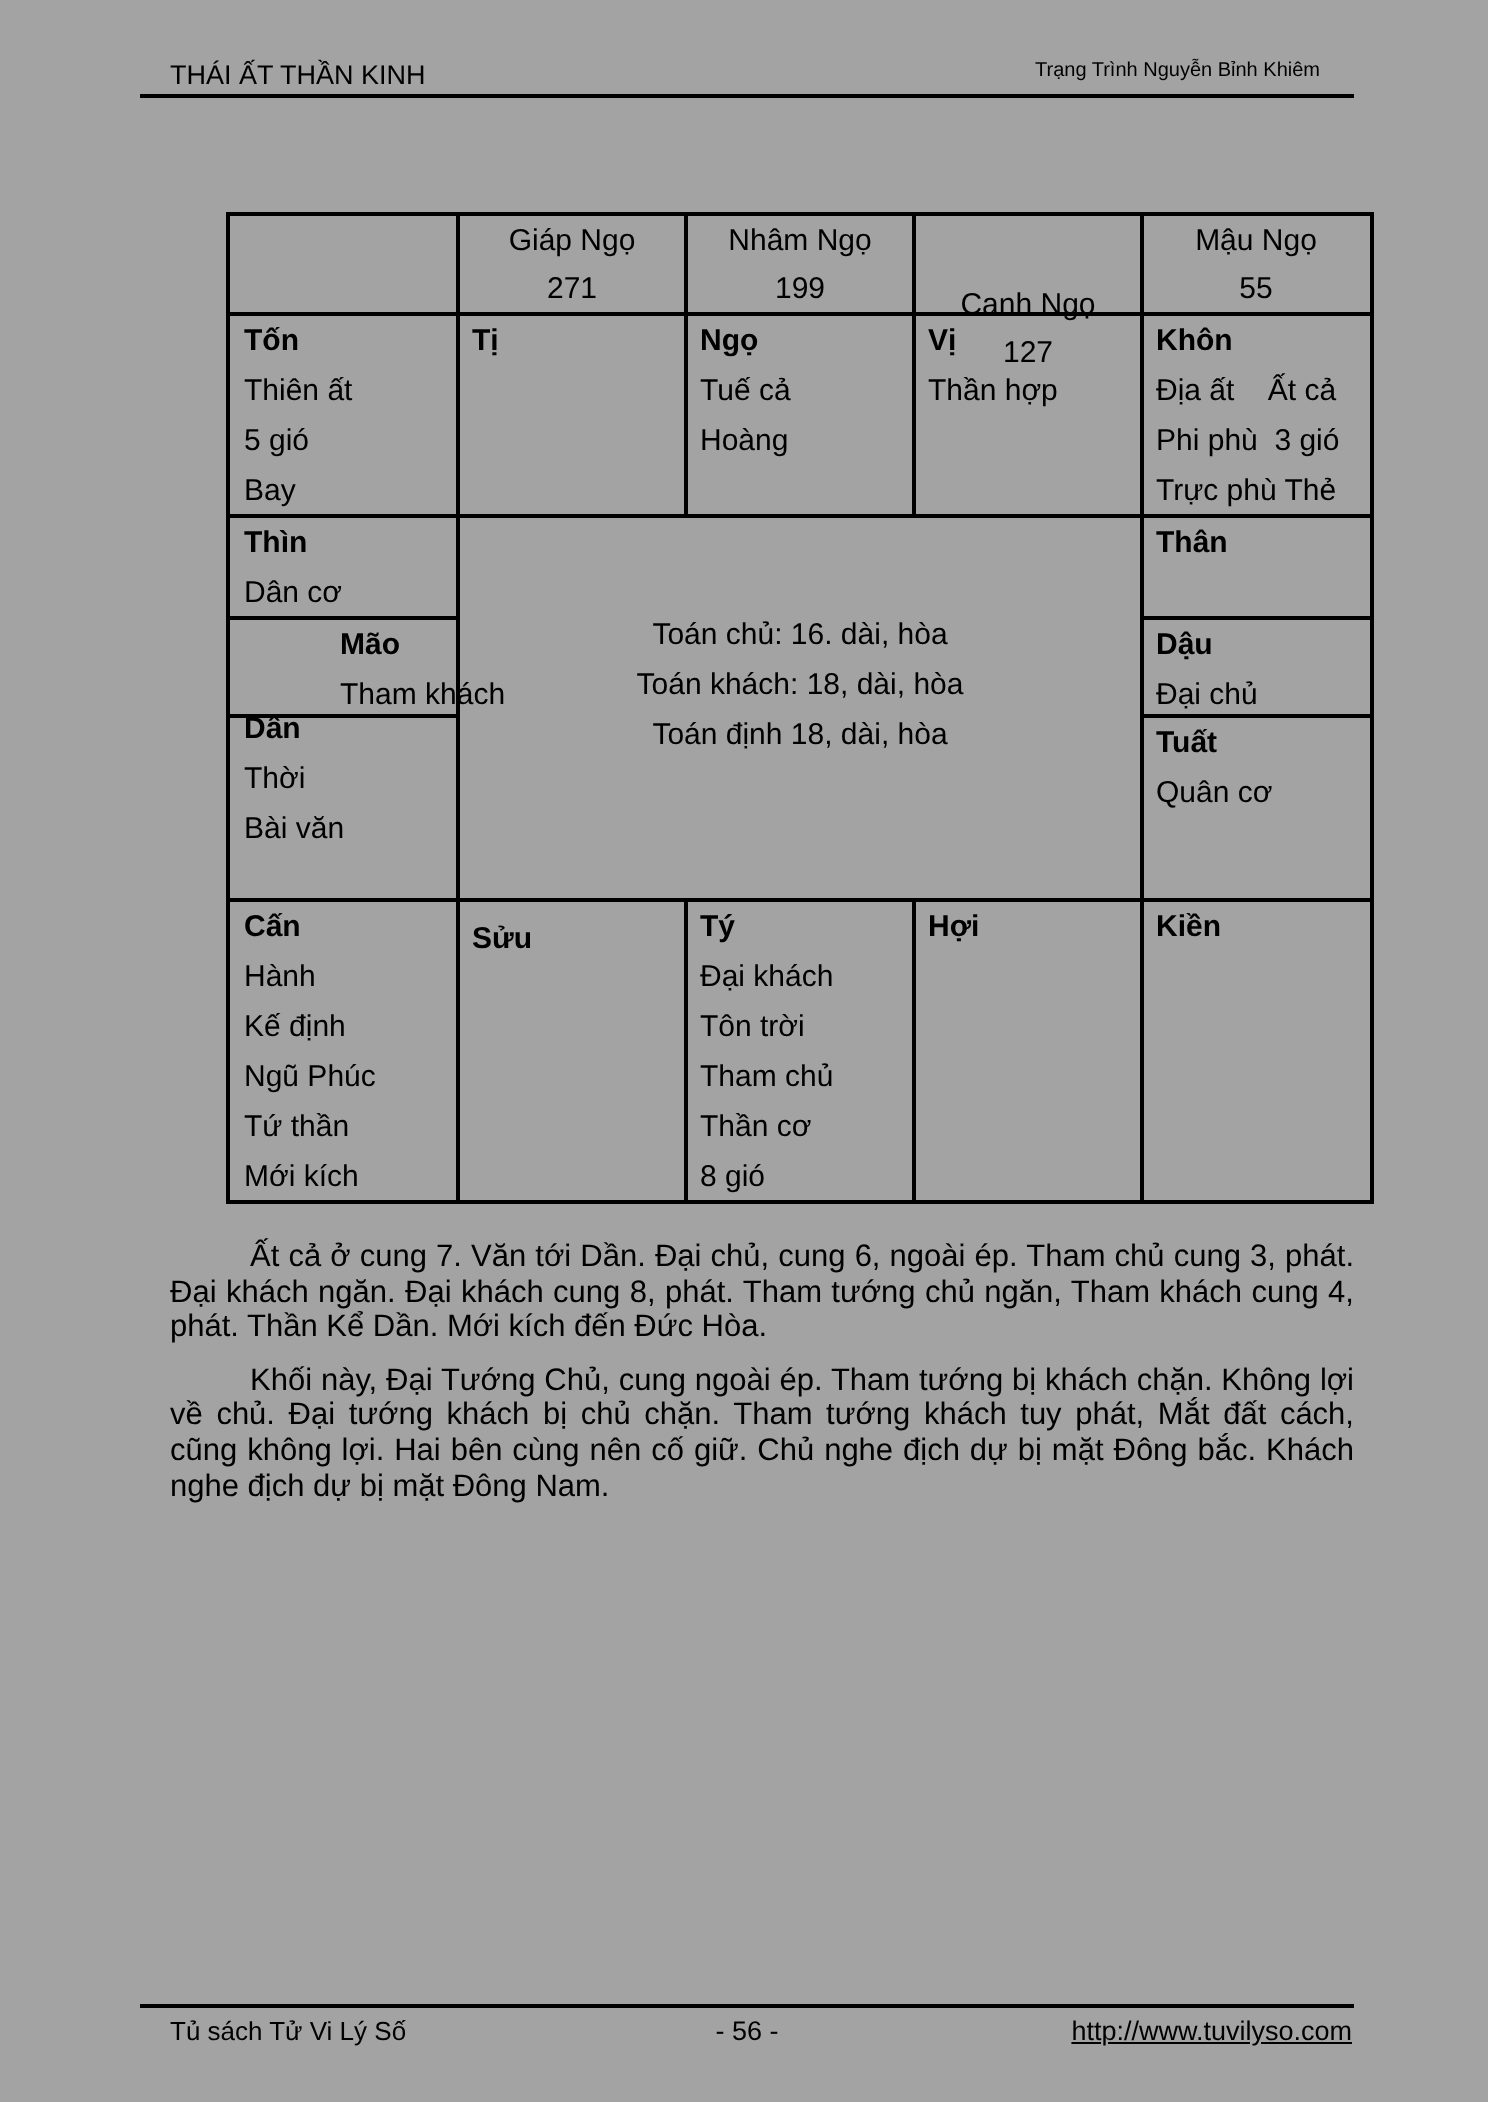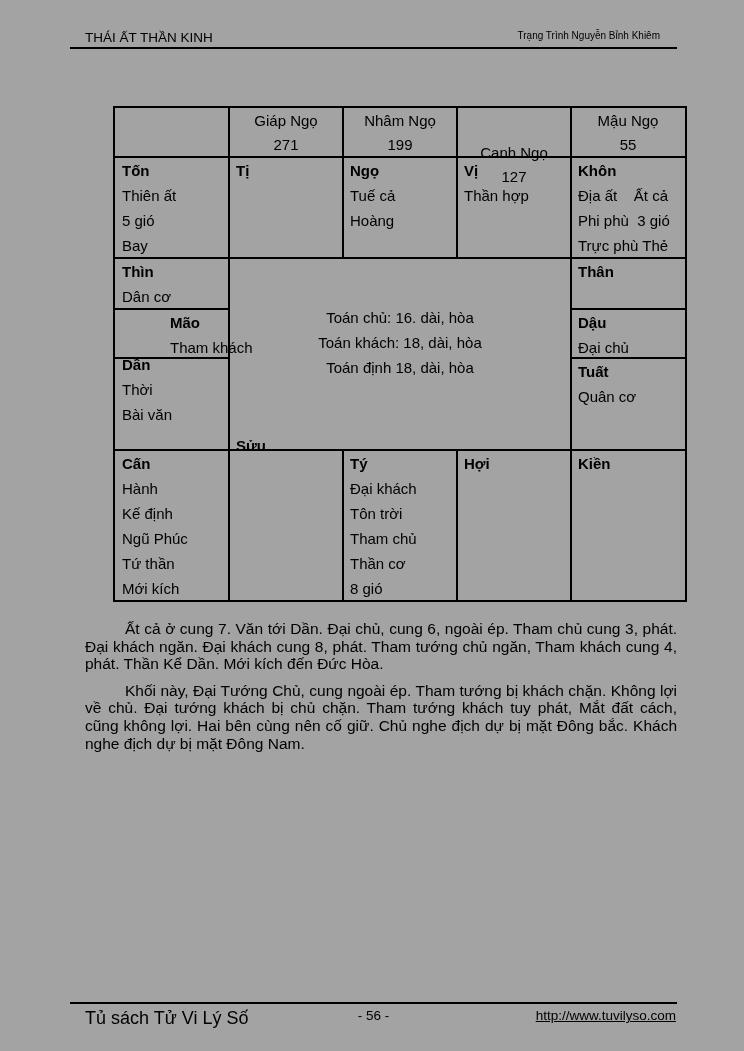--- a/index.html
+++ b/index.html
@@ -13,21 +13,21 @@
     margin: 0 auto;
     overflow: hidden;
   }
 
   
   .hdr-left  { position: absolute; left: 85px;  top: 30px; font-size: 13.5px; }
   .hdr-right { position: absolute; right: 84px; top: 30px; font-size: 10px; }
   .rule { position: absolute; background: #000; }
   .hdr-rule { left: 70px; top: 47px; width: 607px; height: 2px; }
   .ftr-rule { left: 70px; top: 1002px; width: 607px; height: 2px; }
-  .ftr-left   { position: absolute; left: 85px;  top: 1008px; font-size: 18px; }
+  .ftr-left   { position: absolute; left: 85px;  top: 1008px; font-size: 13px; }
   .ftr-center { position: absolute; left: 70px;  top: 1008px; width: 607px; text-align: center; font-size: 13.5px; }
   .ftr-right  { position: absolute; right: 68px; top: 1008px; font-size: 13.5px; text-decoration: underline; cursor: pointer; }
 
   
   .chart {
     position: absolute;
     left: 113px; top: 106px;
     width: 574px; height: 496px;
     border: 2px solid #000;
   }
@@ -183,21 +183,21 @@
     <div class="cell" style="left:0; top:342px; width:114px; height:150px;">
       <div class="cell-title">Cấn</div>
       <div class="cell-lines">
           <div>Hành</div>
           <div>Kế định</div>
           <div>Ngũ Phúc</div>
           <div>Tứ thần</div>
           <div>Mới kích</div>
         </div>
     </div>
-    <div class="cell" style="left:114px; top:324px; width:128px; height:150px;">
+    <div class="cell" style="left:114px; top:348px; width:128px; height:150px;">
       <div class="cell-title">Sửu</div>
       <div class="cell-lines"></div>
     </div>
     <div class="cell" style="left:228px; top:342px; width:114px; height:150px;">
       <div class="cell-title">Tý</div>
       <div class="cell-lines">
           <div>Đại khách</div>
           <div>Tôn trời</div>
           <div>Tham chủ</div>
           <div>Thần cơ</div>

